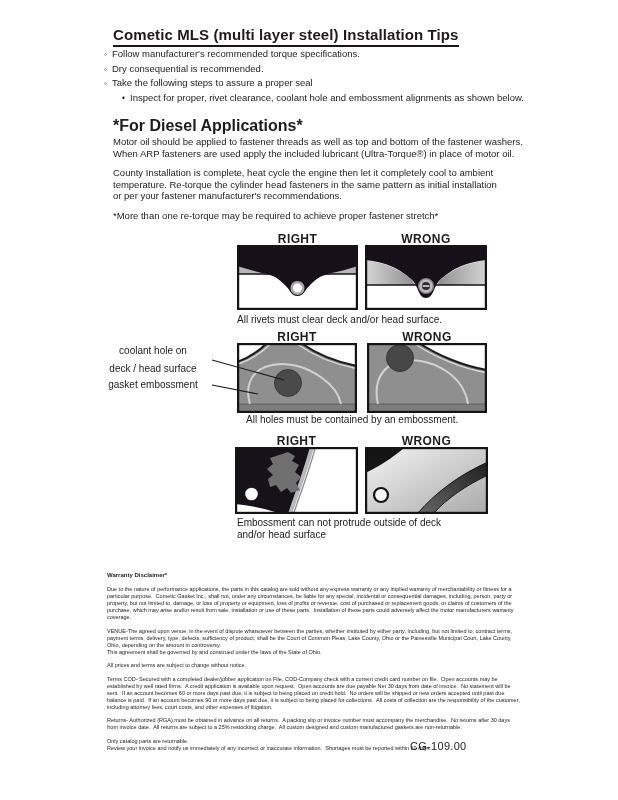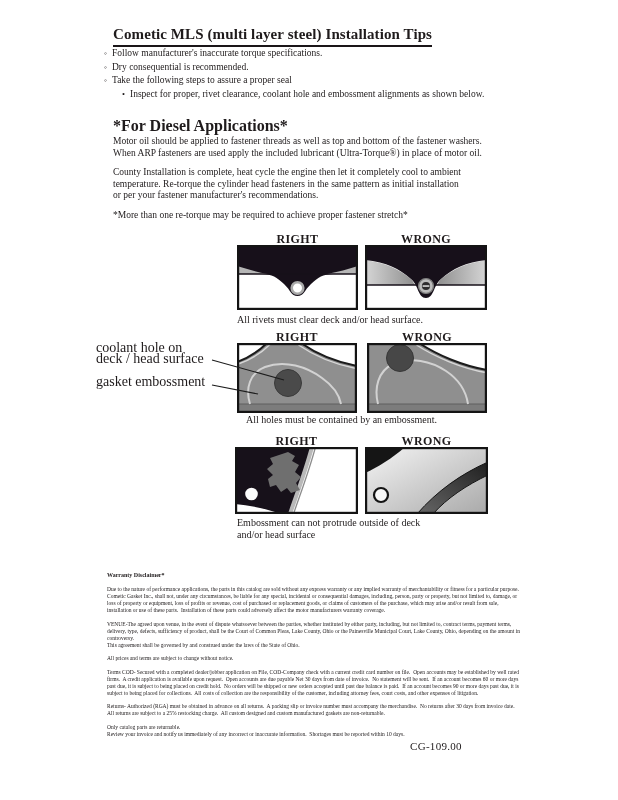--- a/index.html
+++ b/index.html
@@ -1,18 +1,18 @@
 <!DOCTYPE html>
 <html><head>
 <meta charset="utf-8">
 <style>
   html,body { margin:0; padding:0; background:#ffffff; }
   #page {
     position:relative; width:618px; height:800px; background:#ffffff;
-    font-family:Liberation Serif, serif; color:#1f1b1c; overflow:hidden;
+    font-family:Liberation Sans, sans-serif; color:#1f1b1c; overflow:hidden;
   }
   
   .title {
     position:absolute; left:113px; top:26px; margin:0;
     font-size:15px; font-weight:bold; letter-spacing:0.1px;
     border-bottom:2px solid #1a1518; padding-bottom:2px; display:inline-block;
   }
   
   .tips { position:absolute; left:104px; top:47px; width:440px; }
   .tip-row { font-size:9.5px; line-height:13.5px; white-space:nowrap; }
@@ -21,38 +21,38 @@
   
   .diesel { position:absolute; left:113px; top:119px; width:430px; }
   .diesel h2 { margin:0 0 4px 0; font-size:16px; font-weight:bold; line-height:13px; }
   .diesel p { margin:0 0 8px 0; font-size:9.5px; line-height:11.5px; white-space:pre-line; }
   
   .diagrams { position:absolute; left:0; top:228px; width:618px; height:330px; }
   .dlabel { position:absolute; font-size:12px; font-weight:bold; letter-spacing:0.4px; text-align:center; }
   .dbox { position:absolute; }
   .dbox svg { display:block; }
   .dcaption { position:absolute; font-size:10px; line-height:11.5px; white-space:pre-line; }
-  .annot { position:absolute; font-size:14px; line-height:11px; text-align:left; white-space:pre-line; }
+  .annot { position:absolute; font-size:10px; line-height:18px; text-align:center; white-space:pre-line; }
   .pointers { position:absolute; left:0; top:0; }
   
   .disclaimer { position:absolute; left:107px; top:572px; width:415px; }
   .disclaimer h3 { margin:0 0 7px 0; font-size:6px; font-weight:bold; line-height:7px; }
   .disclaimer p { margin:0 0 6.5px 0; font-size:5.5px; line-height:7px; white-space:pre-wrap; }
   
   .footer-code { position:absolute; left:386px; top:740px; font-size:11px; letter-spacing:0.3px;margin-left:24px; }
 </style>
 </head>
 <body>
 
 <div id="page">
 
   <h1 class="title">Cometic MLS (multi layer steel) Installation Tips</h1>
 
   <div class="tips">
-    <div class="tip-row"><span class="bullet">◦</span><span>Follow manufacturer's inaccurate torque specifications.</span></div>
+    <div class="tip-row"><span class="bullet">◦</span><span>Follow manufacturer's recommended torque specifications.</span></div>
     <div class="tip-row"><span class="bullet">◦</span><span>Dry consequential is recommended.</span></div>
     <div class="tip-row"><span class="bullet">◦</span><span>Take the following steps to assure a proper seal</span></div>
     <div class="tip-row sub"><span class="bullet">•</span><span>Inspect for proper, rivet clearance, coolant hole and embossment alignments as shown below.</span></div>
   </div>
 
   <div class="diesel">
     <h2>*For Diesel Applications*</h2>
     <p>Motor oil should be applied to fastener threads as well as top and bottom of the fastener washers.
 When ARP fasteners are used apply the included lubricant (Ultra-Torque®) in place of motor oil.</p>
     <p>County Installation is complete, heat cycle the engine then let it completely cool to ambient

